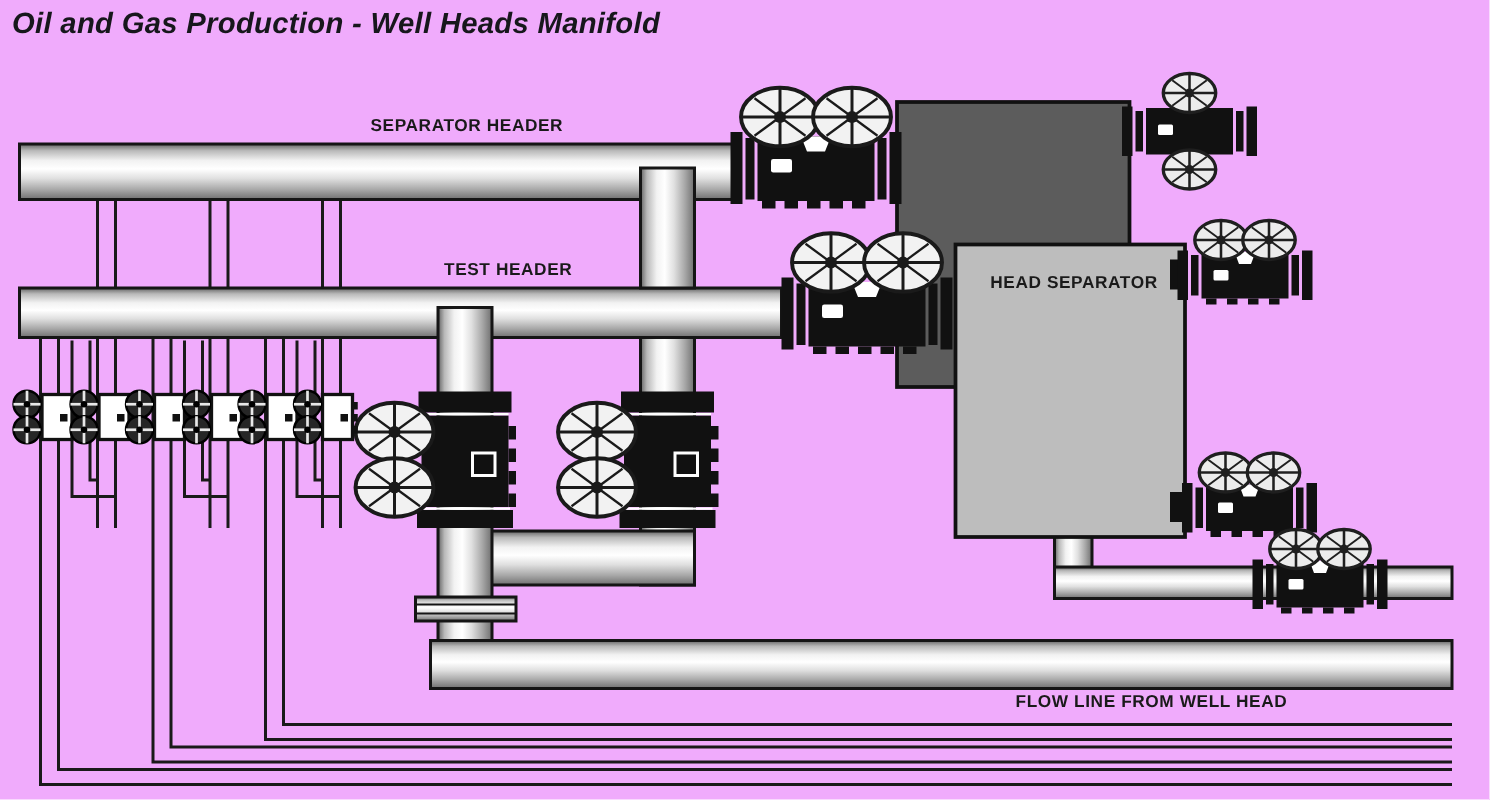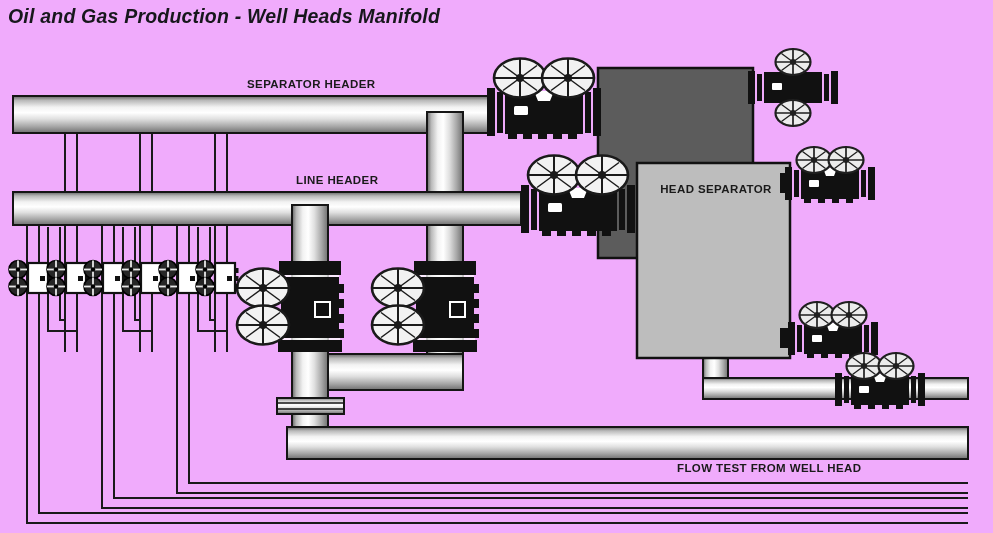--- a/index.html
+++ b/index.html
@@ -204,16 +204,16 @@
       <use href="#mvalve" x="76" y="278"></use>
       <use href="#mvalve" x="113" y="278"></use>
       <use href="#mvalve" x="151" y="278"></use>
       <use href="#mvalve" x="188" y="278"></use>
       <use href="#mvalve" x="225" y="278"></use>
     </g>
   </svg>
 
   <div class="lbl title">Oil and Gas Production - Well Heads Manifold</div>
   <div class="lbl lbl-prod">SEPARATOR HEADER</div>
-  <div class="lbl lbl-test">LINE HEADER</div>
+  <div class="lbl lbl-test">TEST HEADER</div>
   <div class="lbl lbl-sep">HEAD SEPARATOR</div>
-  <div class="lbl lbl-flow">FLOW TEST FROM WELL HEAD</div>
+  <div class="lbl lbl-flow">FLOW LINE FROM WELL HEAD</div>
 </div>
 
 </body></html>

